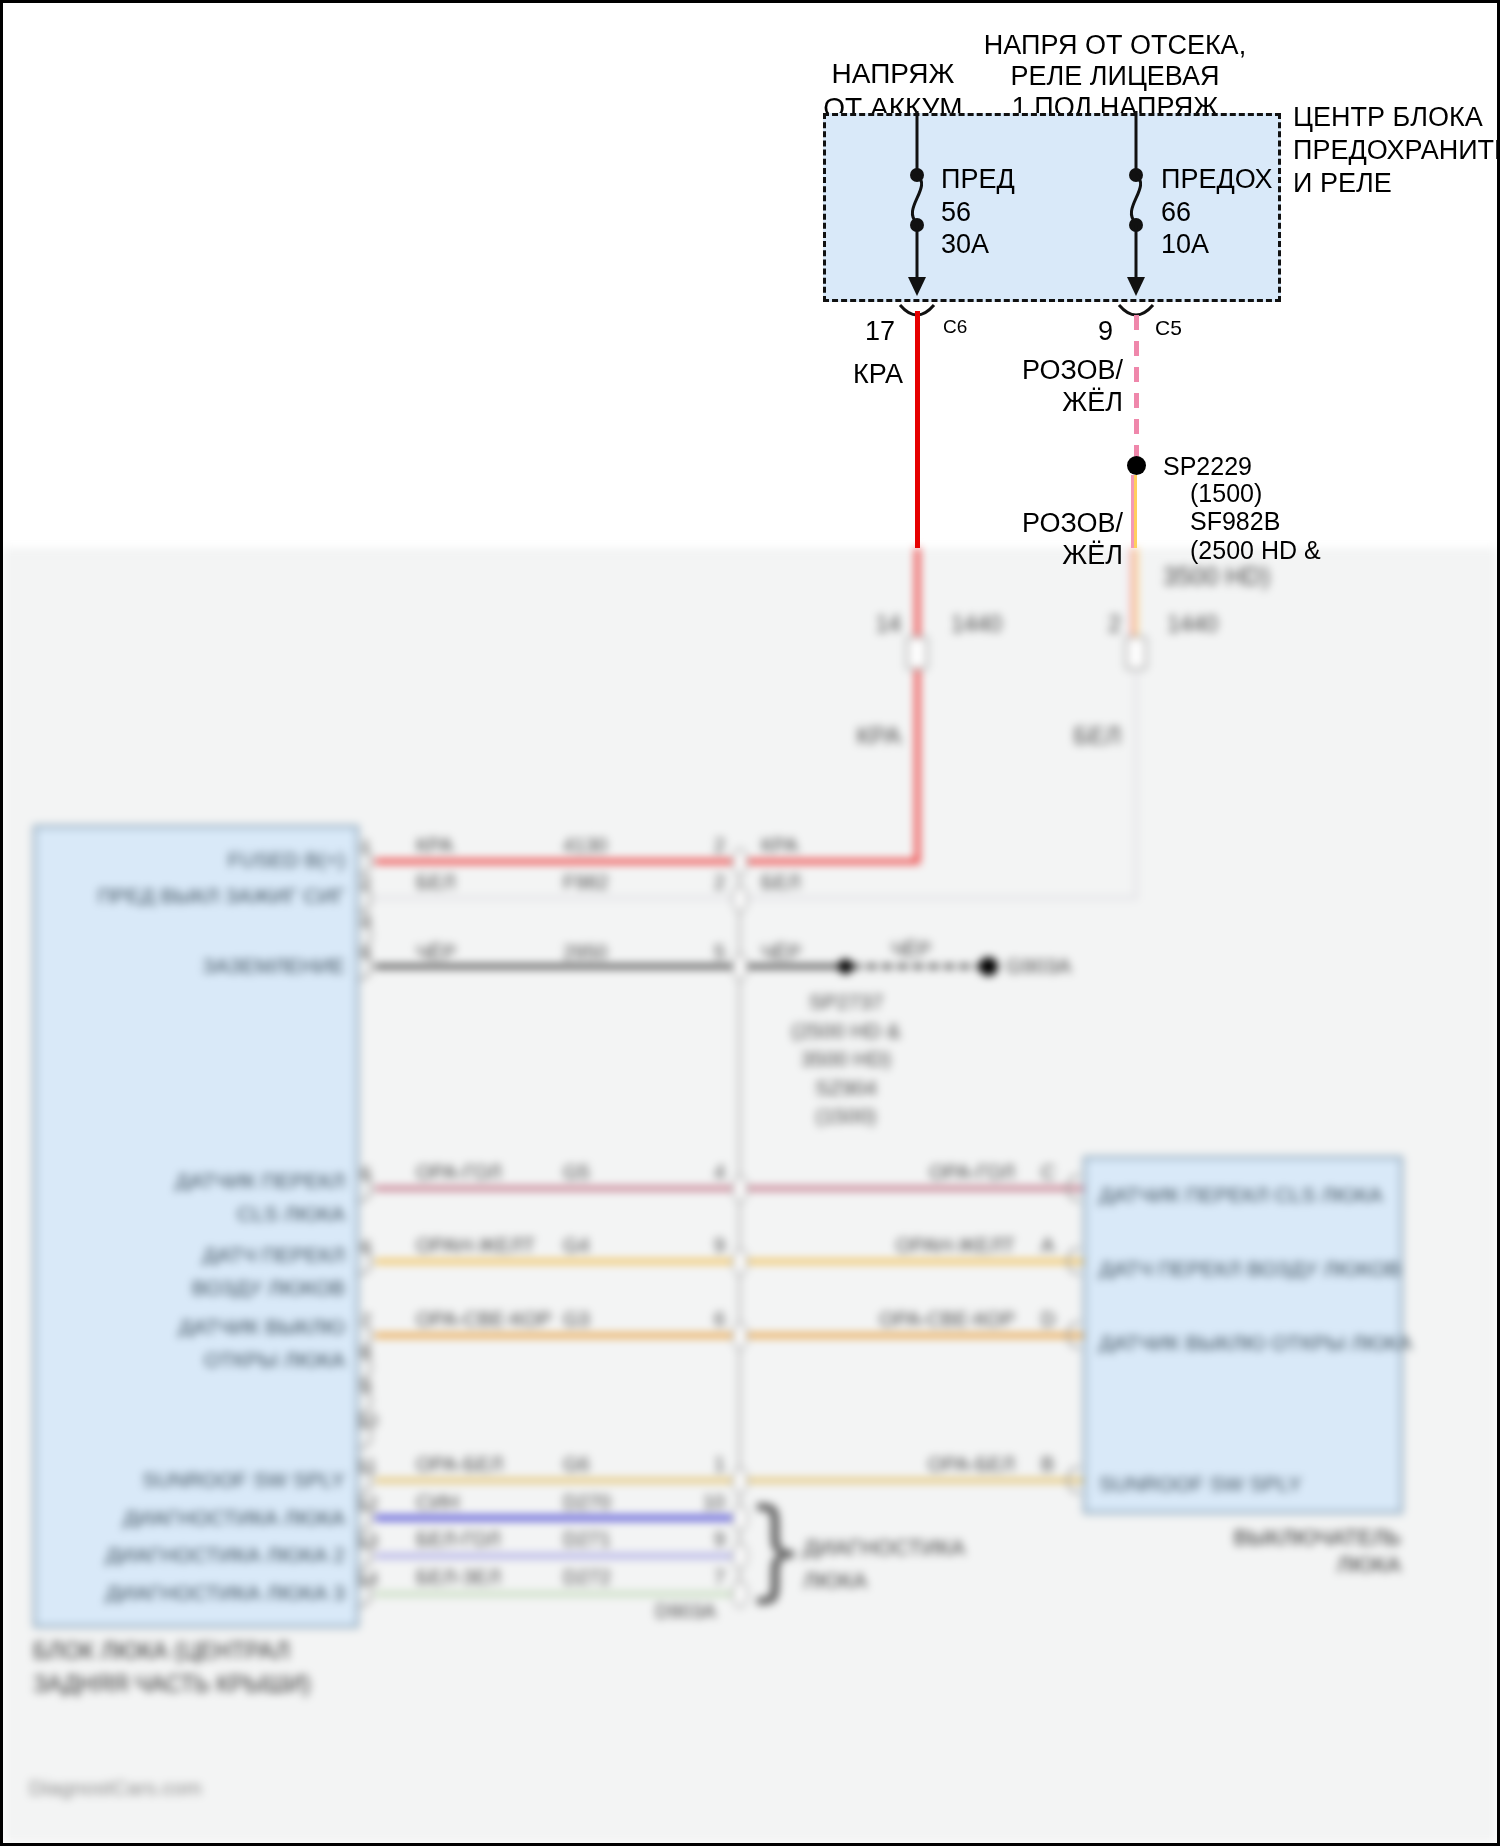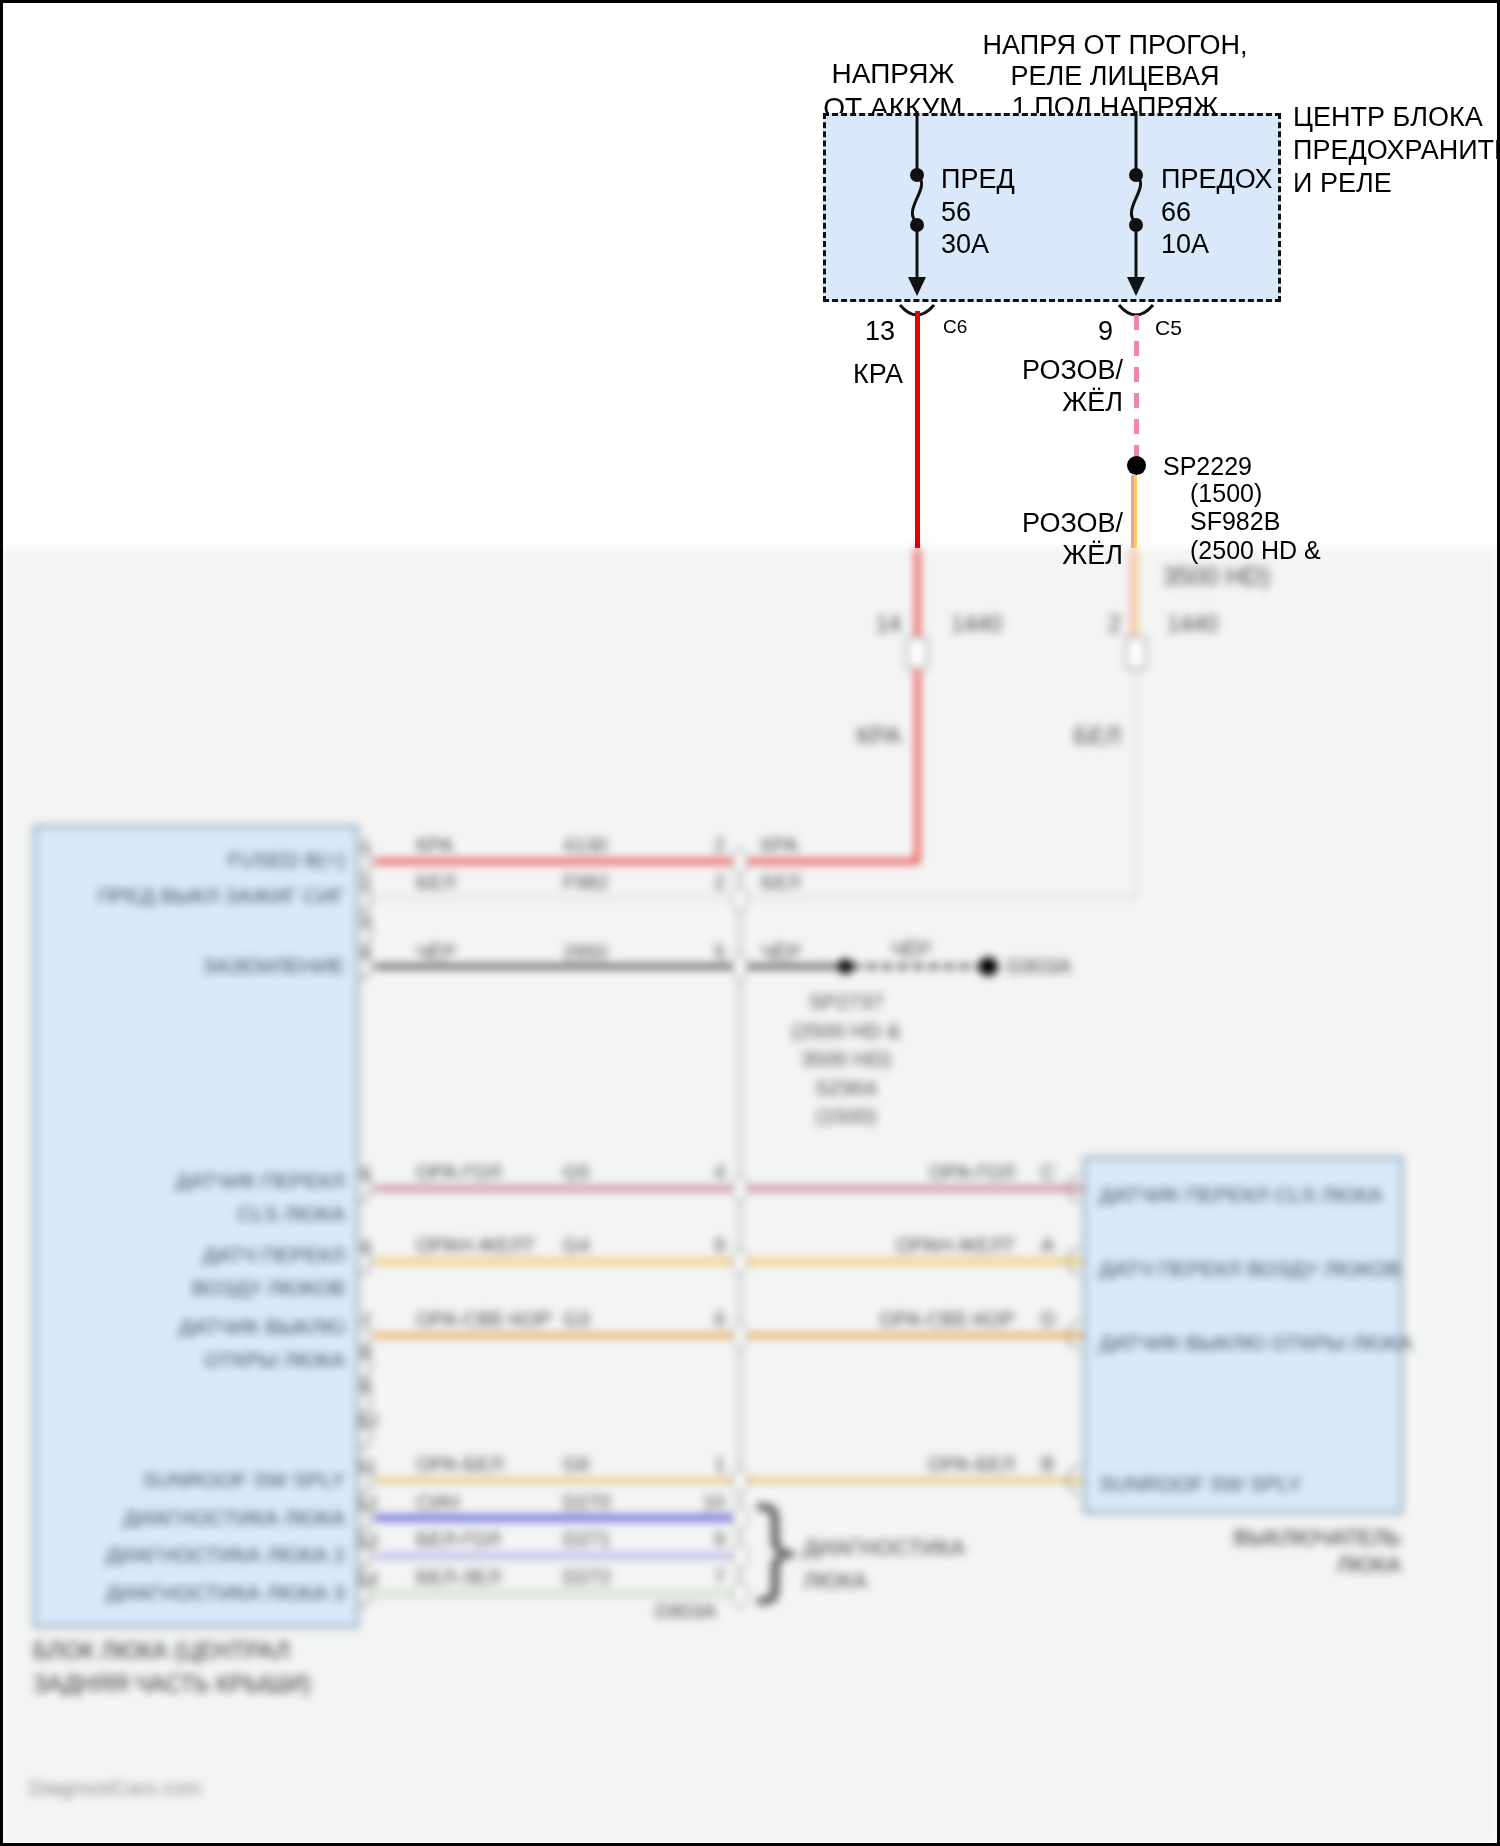--- a/index.html
+++ b/index.html
@@ -195,21 +195,21 @@
 
     <div class="t" style="left:1160px;top:558px;font-size:25px;color:#444;">3500 HD)</div>
 
     <div class="t" style="left:26px;top:1772px;font-size:21px;color:#8a8a8a;">DiagnostCars.com</div>
   </div>
 
   <div class="sharp-layer">
 
     <div class="t tc" style="left:890px;top:54px;font-size:28px;">НАПРЯЖ</div>
     <div class="t tc" style="left:890px;top:88px;font-size:28px;text-decoration:underline;">ОТ АККУМ</div>
-    <div class="t tc" style="left:1112px;top:26px;font-size:27px;">НАПРЯ ОТ ПРОГОН,</div>
+    <div class="t tc" style="left:1112px;top:26px;font-size:27px;">НАПРЯ ОТ ОТСЕКА,</div>
     <div class="t tc" style="left:1112px;top:57px;font-size:27px;">РЕЛЕ ЛИЦЕВАЯ</div>
     <div class="t tc" style="left:1112px;top:88px;font-size:27px;">1 ПОД НАПРЯЖ</div>
 
     <div style="position:absolute;left:820px;top:110px;width:452px;height:183px;background:#d9e9f9;border:3px dashed #111;"></div>
     <div class="t" style="left:1290px;top:98px;font-size:27px;line-height:1.22;">ЦЕНТР БЛОКА
 ПРЕДОХРАНИТЕЛЕЙ
 И РЕЛЕ</div>
 
     <svg style="position:absolute;left:884px;top:100px;" width="60" height="196" viewBox="0 0 60 196">
       <line x1="30" y1="8" x2="30" y2="68" stroke="#111" stroke-width="3"></line>
@@ -234,21 +234,21 @@
     <div class="t" style="left:1158px;top:160px;font-size:27px;line-height:1.21;">ПРЕДОХ
 66
 10А</div>
 
     <svg style="position:absolute;left:894px;top:298px;" width="40" height="22" viewBox="0 0 40 22">
       <path d="M3,4 Q20,24 37,4" fill="none" stroke="#111" stroke-width="3"></path>
     </svg>
     <svg style="position:absolute;left:1113px;top:298px;" width="40" height="22" viewBox="0 0 40 22">
       <path d="M3,4 Q20,24 37,4" fill="none" stroke="#111" stroke-width="3"></path>
     </svg>
-    <div class="t tr" style="left:892px;top:312px;font-size:27px;">13</div>
+    <div class="t tr" style="left:892px;top:312px;font-size:27px;">17</div>
     <div class="t" style="left:940px;top:312px;font-size:19px;">C6</div>
     <div class="t tr" style="left:1110px;top:312px;font-size:27px;">9</div>
     <div class="t" style="left:1152px;top:312px;font-size:21px;">C5</div>
 
     <div class="w" style="left:912px;top:308px;width:5px;height:237px;background:#e60000;"></div>
     <div class="t tr" style="left:900px;top:355px;font-size:27px;">КРА</div>
 
     <div class="w" style="left:1131px;top:312px;width:5px;height:143px;background:repeating-linear-gradient(to bottom,#ef87ab 0 15px,transparent 15px 26px);"></div>
     <div class="t tr" style="left:1120px;top:352px;font-size:27px;line-height:1.18;">РОЗОВ/
 ЖЁЛ</div>

